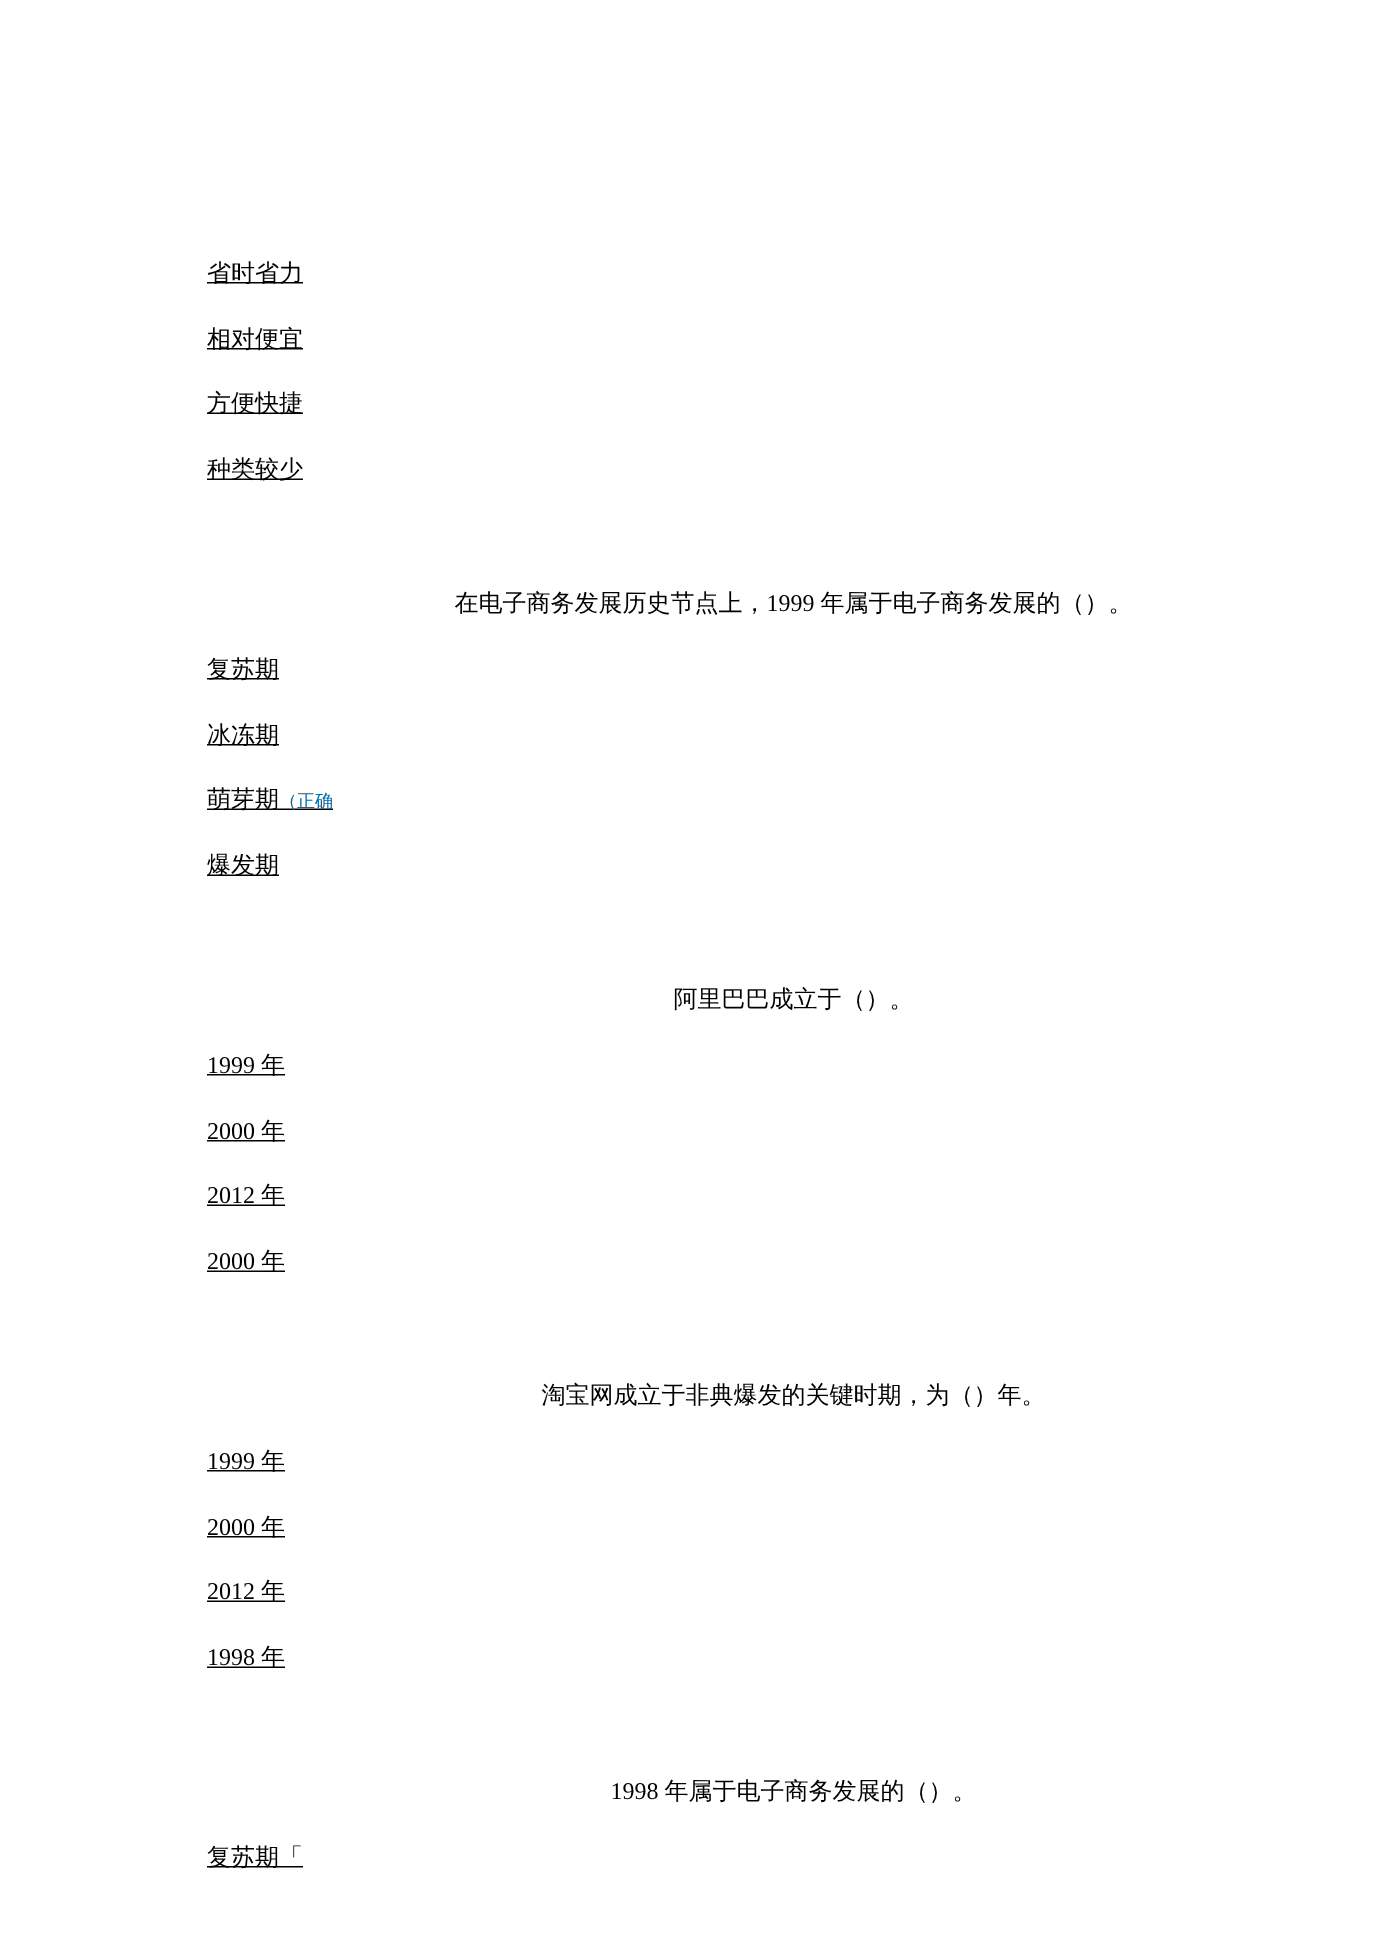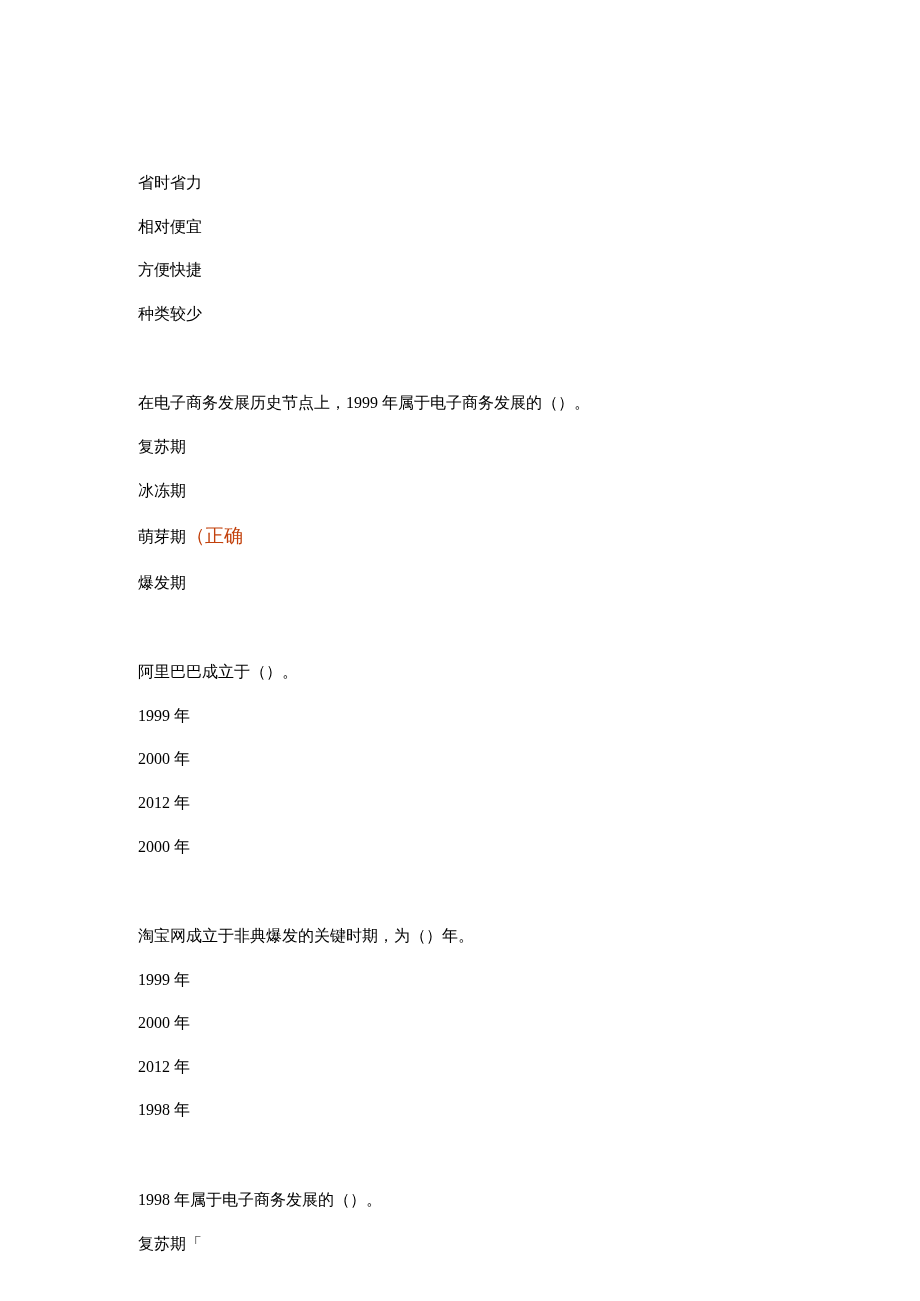--- a/index.html
+++ b/index.html
@@ -11,28 +11,30 @@
       background: #ffffff;
       width: 920px;
       font-family: "SimSun", "宋体", serif;
       font-size: 16px;
       color: #000000;
       line-height: 1.6;
       padding: 170px 0 0 138px;
     }
     .option {
       margin-bottom: 18px;
+      text-decoration: underline;
     }
     .question {
       margin-top: 32px;
       margin-bottom: 18px;
+      text-align: center;
     }
     .annotation {
-      color: #c2410c;
-      font-size: 19px;
+      color: #0369a1;
+      font-size: 12px;
     }
     .section-gap {
       height: 14px;
     }
   </style>
 </head>
 <body>
 
 <div class="option">省时省力</div>
 <div class="option">相对便宜</div>

